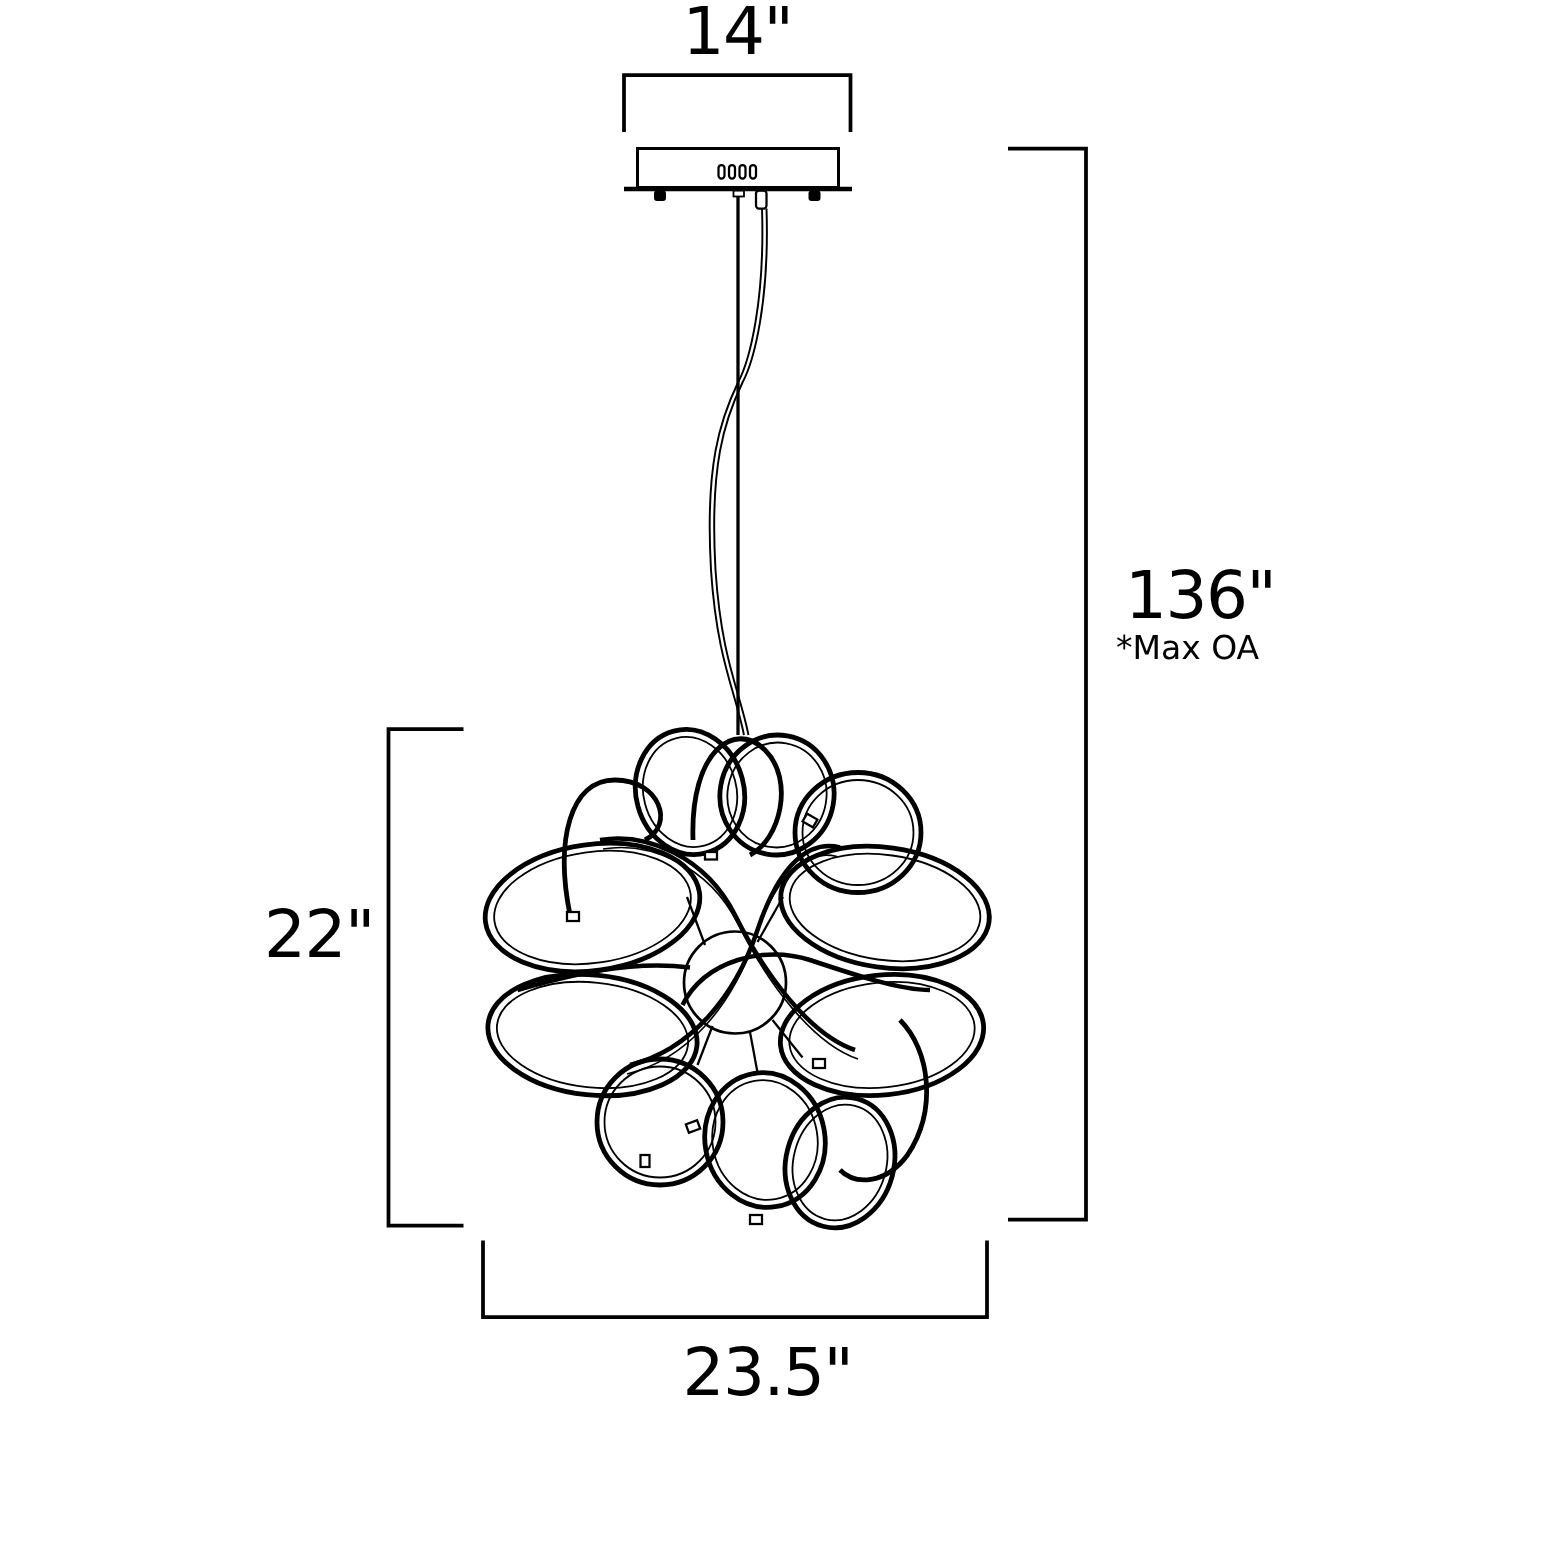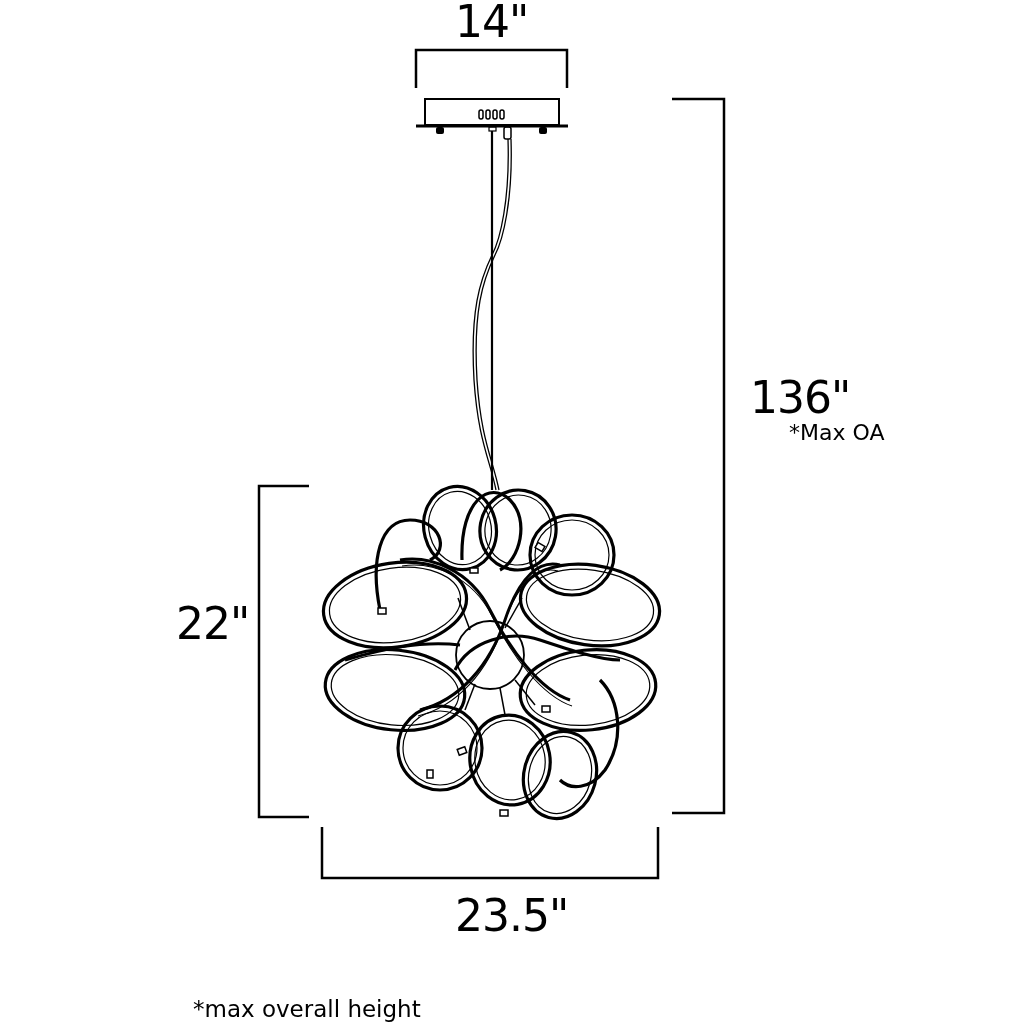--- a/index.html
+++ b/index.html
@@ -25,21 +25,21 @@
       white-space: nowrap;
       line-height: 1;
       color: #000;
     }
     .dim-big {
       font-size: 44px;
       letter-spacing: -1px;
     }
     .dim-top { left: 455px; top: 0px; }
     .dim-right { left: 750px; top: 376px; }
-    .dim-right-note { left: 744px; top: 422px; font-size: 22px; margin-left: 45px; }
+    .dim-right-note { left: 744px; top: 422px; font-size: 22px; }
     .dim-left { left: 176px; top: 602px; }
     .dim-bottom { left: 455px; top: 894px; }
     .footnote { left: 193px; top: 998px; font-size: 23px; }
   </style>
 </head>
 <body>
 
 <div class="canvas">
   <svg width="1027" height="1027" viewBox="0 0 1027 1027" xmlns="http://www.w3.org/2000/svg" style="position:absolute;left:0;top:0;">
 
@@ -154,14 +154,13 @@
         <rect x="470" y="568" width="8" height="5"></rect>
       </g>
     </g>
   </svg>
 
   <div class="label dim-big dim-top">14"</div>
   <div class="label dim-big dim-right">136"</div>
   <div class="label dim-right-note">*Max OA</div>
   <div class="label dim-big dim-left">22"</div>
   <div class="label dim-big dim-bottom">23.5"</div>
-  <div class="label footnote">*max overall height</div>
 </div>
 
 </body></html>

